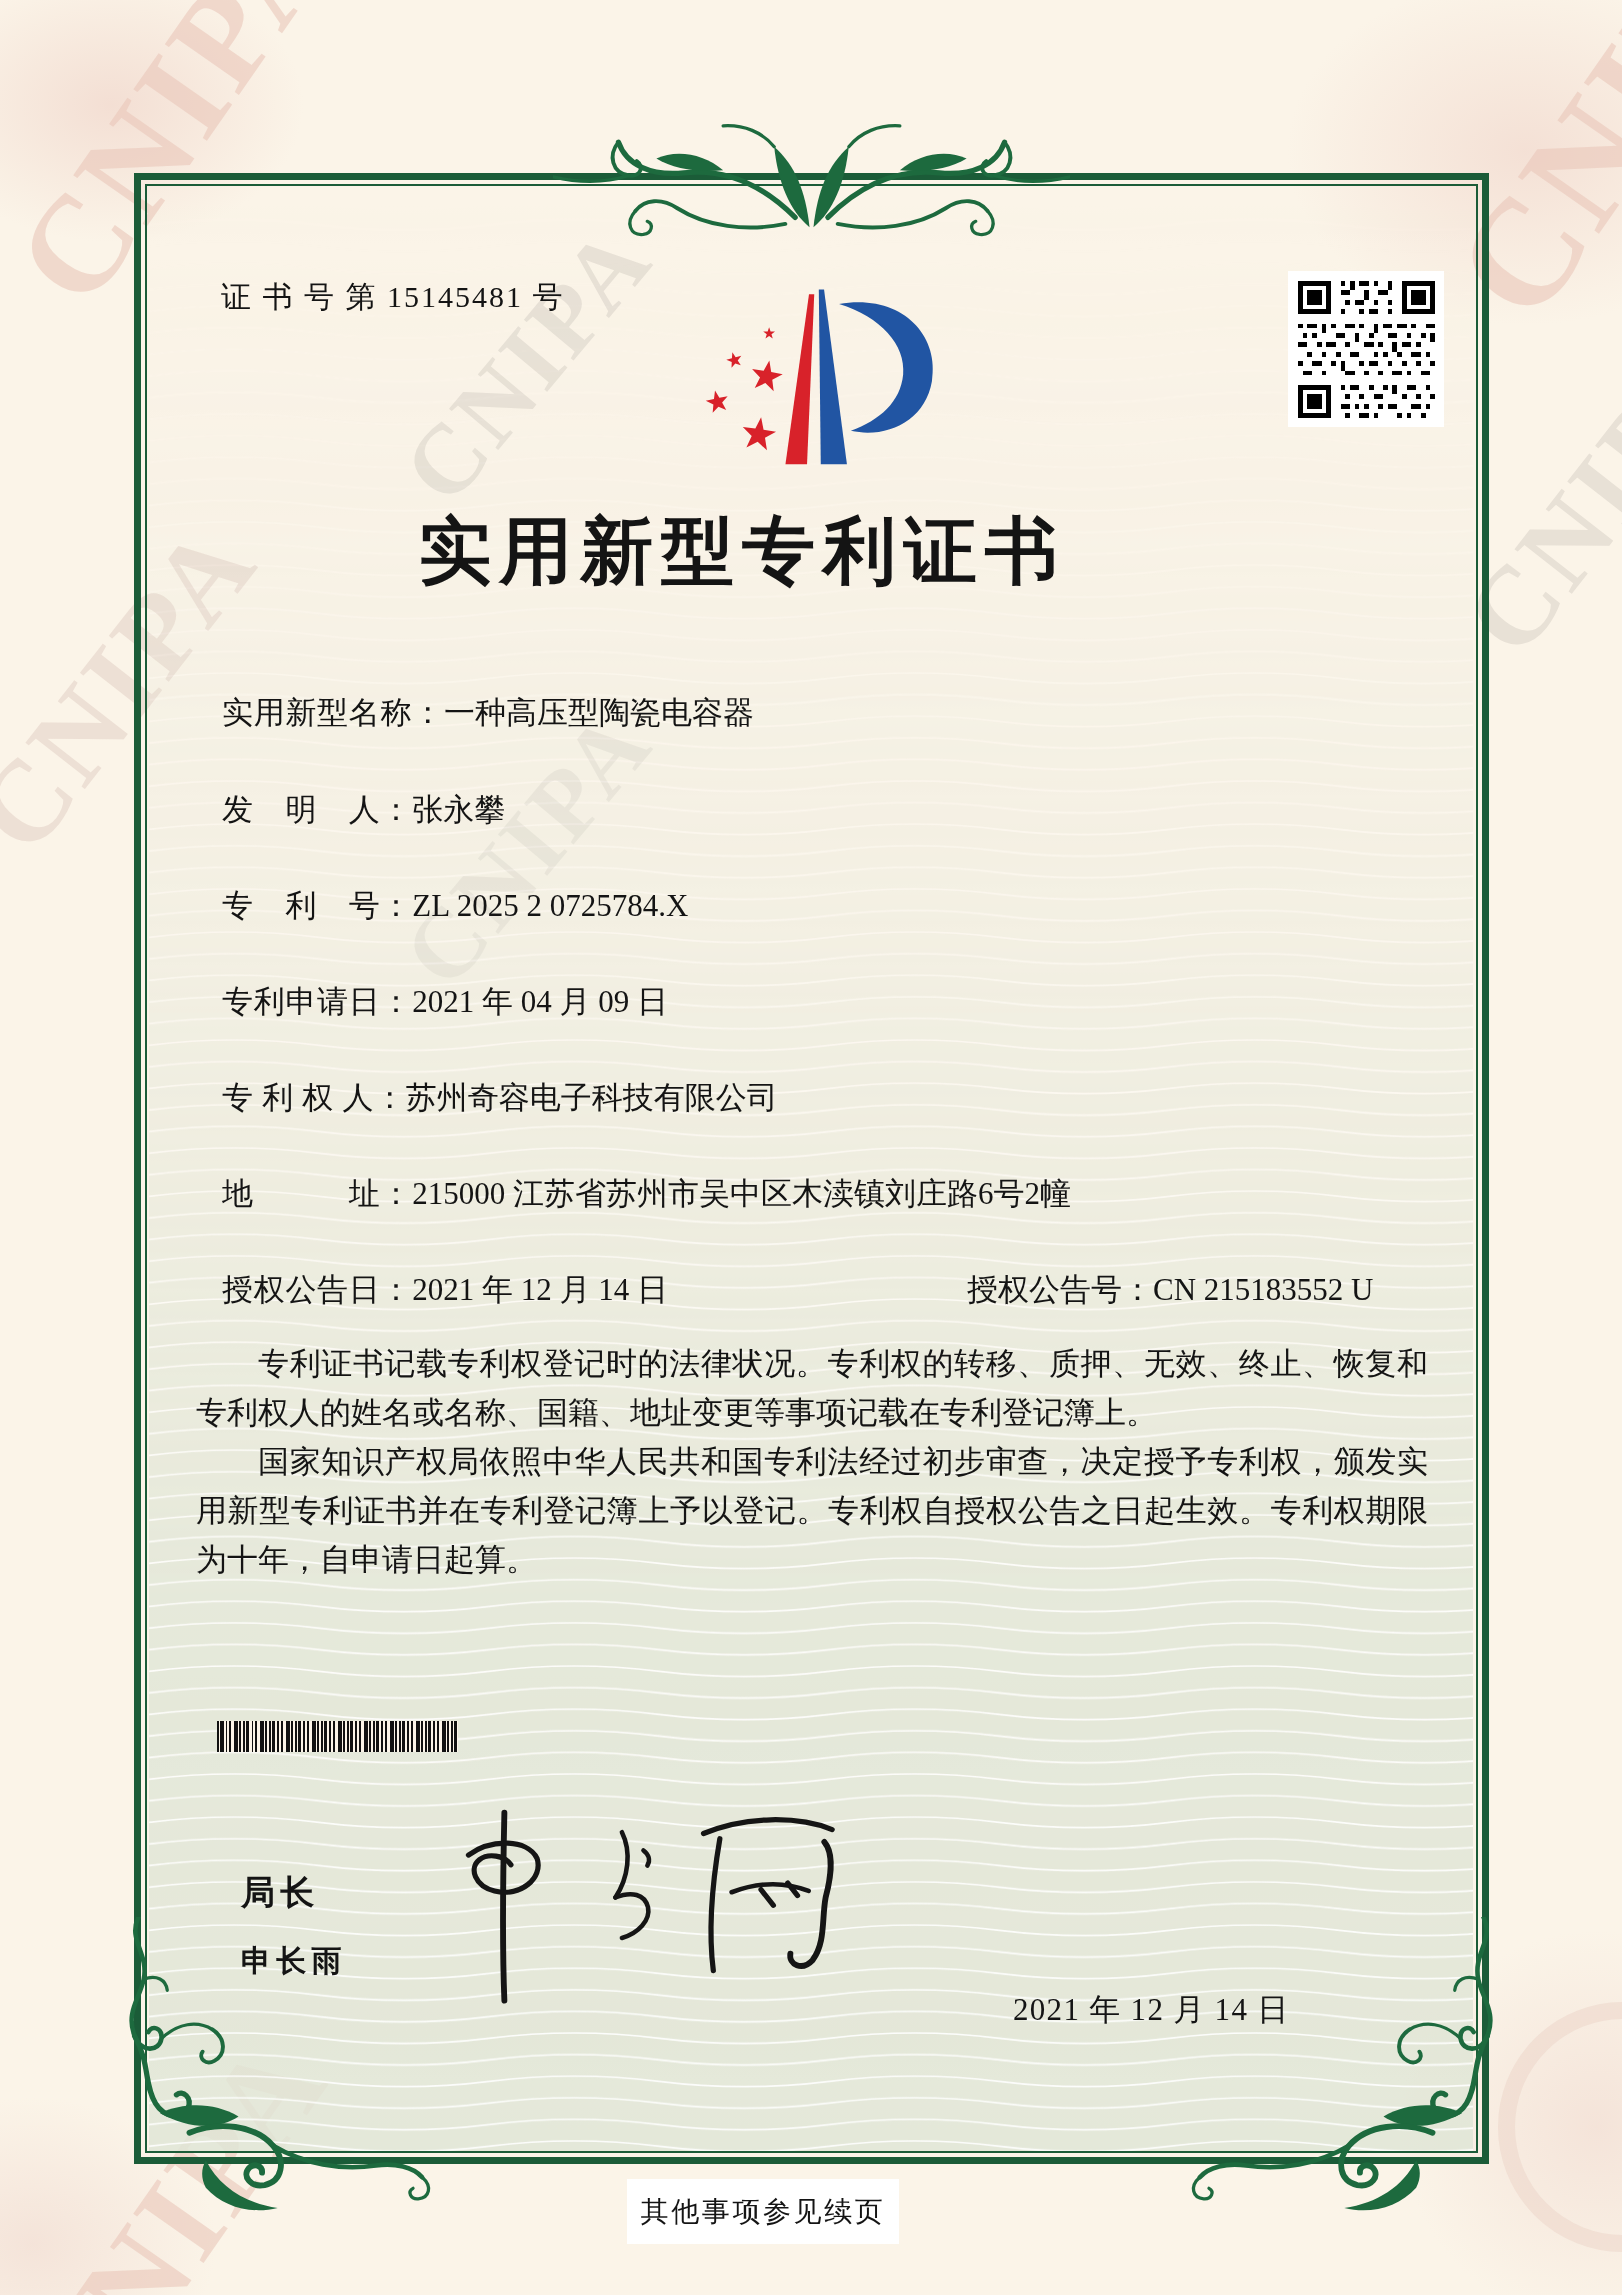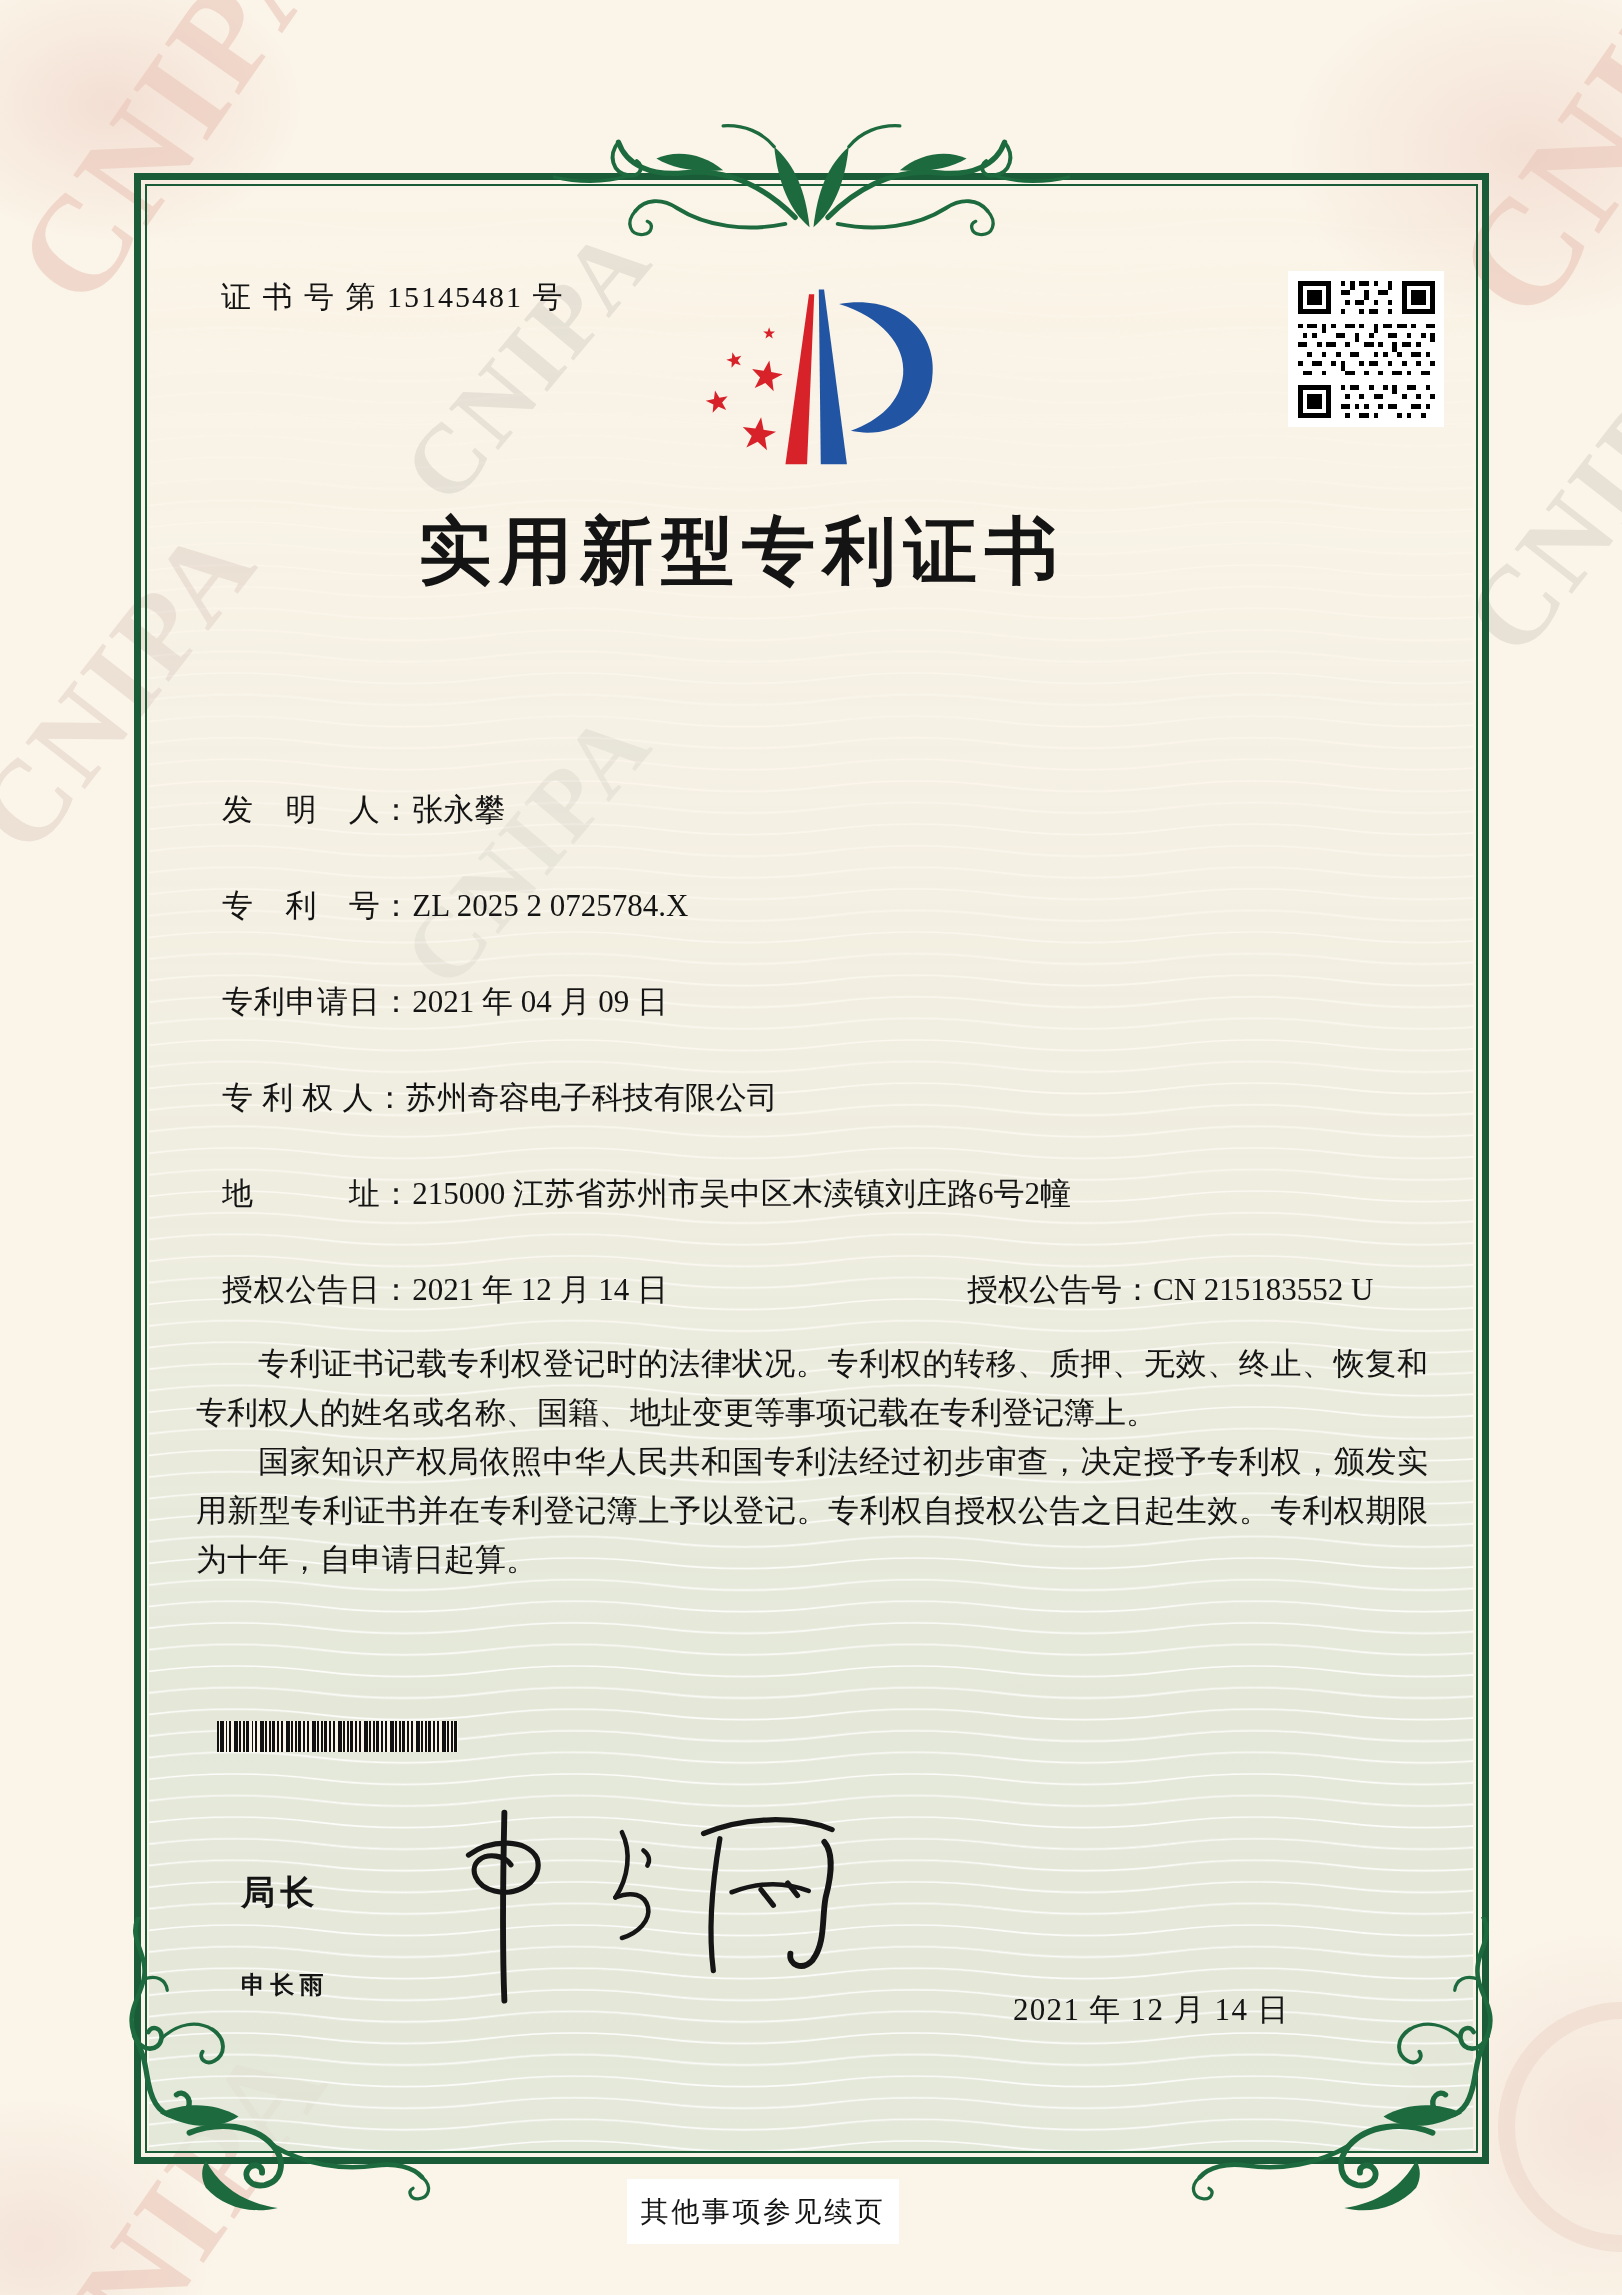--- a/index.html
+++ b/index.html
@@ -47,22 +47,22 @@
   .paras p{margin:0;text-indent:2em;}
   
   .barcode{position:absolute;left:217px;top:1721px;width:241px;height:31px;
     background:repeating-linear-gradient(90deg,
       #111 0 2px,#fbf4e8 2px 3.3px,#111 3.3px 6.5px,#fbf4e8 6.5px 8.5px,#111 8.5px 9.8px,
       #fbf4e8 9.8px 12.4px,#111 12.4px 13.7px,#fbf4e8 13.7px 17px,#111 17px 21px,#fbf4e8 21px 22px,
       #111 22px 23.6px,#fbf4e8 23.6px 26px);}
   
   .signer-title{position:absolute;left:241px;top:1870px;font-size:34px;
       font-family:"Liberation Sans","DejaVu Sans",sans-serif;font-weight:600;letter-spacing:5.2px;}
-  .signer-name{position:absolute;left:241px;top:1941px;font-size:24px;
-      font-family:"Liberation Sans","DejaVu Sans",sans-serif;font-weight:600;letter-spacing:5.2px;margin-top:28px;}
+  .signer-name{position:absolute;left:241px;top:1941px;font-size:30px;
+      font-family:"Liberation Sans","DejaVu Sans",sans-serif;font-weight:600;letter-spacing:5.2px;}
   .sig-svg{position:absolute;left:406px;top:1793px;width:471px;height:222px;}
   .issue-date{position:absolute;left:1013px;top:1989px;font-size:31px;letter-spacing:1.3px;}
   .page-info{position:absolute;left:0;top:2099px;width:1623px;text-align:center;font-size:26px;}
   .footer-note{position:absolute;left:627px;top:2179px;width:272px;height:65px;background:#ffffff;
       display:flex;align-items:center;justify-content:center;font-size:28px;letter-spacing:2.6px;}
 </style>
 </head>
 <body>
 
 <svg width="0" height="0" style="position:absolute">
@@ -179,20 +179,23 @@
         M1 19h2v1h-2z M5 19h1v1h-1z M10 19h2v1h-2z M14 19h1v1h-1z M17 19h1v1h-1z M20 19h2v1h-2z M23 19h1v1h-1z M26 19h2v1h-2z
         M9 22h1v1h-1z M11 22h2v1h-2z M15 22h1v1h-1z M18 22h1v1h-1z M20 22h1v2h-1z M23 22h2v1h-2z M27 22h1v1h-1z
         M10 24h1v1h-1z M13 24h1v1h-1z M16 24h2v1h-2z M22 24h1v1h-1z M25 24h1v1h-1z M28 24h1v1h-1z
         M9 26h2v1h-2z M12 26h1v1h-1z M14 26h1v1h-1z M17 26h1v1h-1z M19 26h2v1h-2z M24 26h2v1h-2z M27 26h1v1h-1z
         M10 28h1v1h-1z M13 28h2v1h-2z M16 28h1v1h-1z M21 28h1v1h-1z M23 28h1v1h-1z M26 28h1v1h-1z"></path>
     </svg>
   </div>
 
   <div class="title">实用新型专利证书</div>
 
+  <div class="field f0">
+    <span class="flabel">实用新型名称：</span><span class="fvalue">一种高压型陶瓷电容器</span>
+  </div>
   <div class="field f1">
     <span class="flabel">发　明　人：</span><span class="fvalue">张永攀</span>
   </div>
   <div class="field f2">
     <span class="flabel">专　利　号：</span><span class="fvalue">ZL 2025 2 0725784.X</span>
   </div>
   <div class="field f3">
     <span class="flabel">专利申请日：</span><span class="fvalue">2021 年 04 月 09 日</span>
   </div>
   <div class="field f4">

